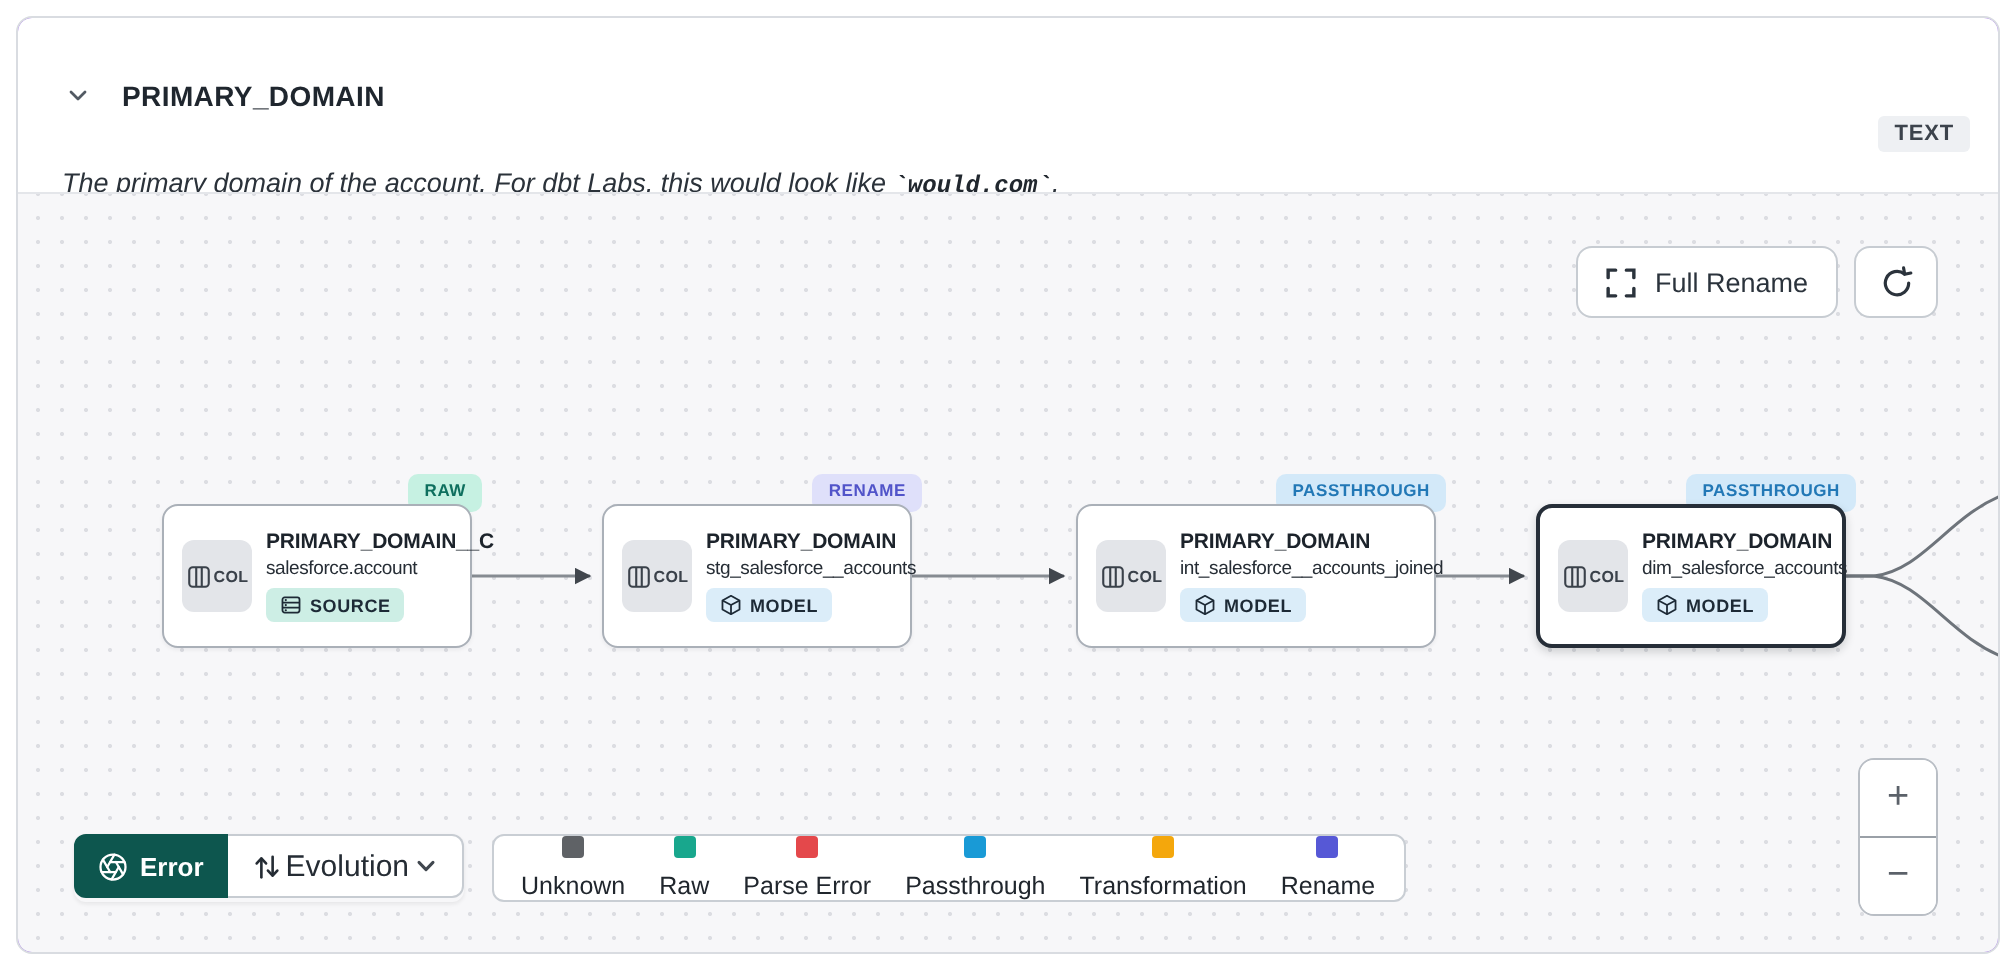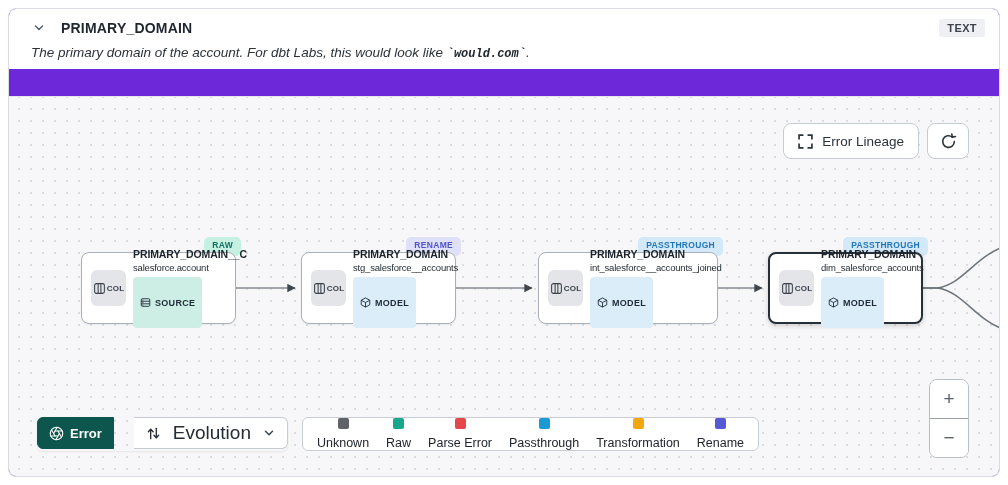--- a/index.html
+++ b/index.html
@@ -7,21 +7,21 @@
   .card{
     position:absolute; left:8px; top:8px; width:992px; height:469px;
     background:#6d28d9; border:1px solid #d9dce1; border-radius:8px; overflow:hidden;
   }
   
   .hdr{ padding:10px 14px 8px 22px; background:#fff; }
   .title-row{ display:flex; align-items:center; gap:14px; }
   .chev-btn{ background:none; border:none; cursor:pointer; display:flex; align-items:center; padding:2px; }
   .hdr-title{ font-size:14px; font-weight:700; color:#1f262e; letter-spacing:.2px; flex:0 0 auto; }
   .type-badge{ margin-left:auto; background:#eef0f3; color:#3c434c; font-size:11px; font-weight:600;
-    padding:3px 8px; border-radius:3px; letter-spacing:.4px; }
+    padding:3px 8px; border-radius:3px; letter-spacing:.4px;margin-top:39px; }
   .desc{ margin-top:8px; font-size:13.5px; font-style:italic; color:#2b323a; white-space:pre-wrap; }
   .desc code{ font-family:"Liberation Mono","DejaVu Sans Mono",monospace; font-weight:700; font-size:12px; color:#21272e; }
   .inherited{ margin-top:7px; font-size:13px; font-style:italic; color:#444c55; white-space:pre-wrap; }
   .inherited a{ color:#0d7468; text-decoration:underline; cursor:pointer; }
   
   .canvas{
     position:absolute; left:0; right:0; top:87px; bottom:0;
     background:#f7f7f9; border-top:1px solid #e4e6ea;
     background-image:radial-gradient(#dcdde2 1px, transparent 1.1px);
     background-size:12px 12px; background-position:4px 6px;
@@ -39,34 +39,34 @@
     border:1px solid #aab0b8; border-radius:8px; box-shadow:0 1px 2px rgba(20,25,30,.06);
     display:flex; align-items:center; gap:7px; padding:8px 8px 8px 9px; }
   .node-wrap.selected .node-box{ border:2px solid #262e38; box-shadow:0 2px 5px rgba(20,25,30,.18); }
   .col-chip{ flex:0 0 auto; width:35px; height:36px; background:#e3e5e9; border-radius:6px;
     display:flex; align-items:center; justify-content:center; gap:1px; }
   .col-chip span{ font-size:8px; font-weight:700; color:#3a414a; letter-spacing:.2px; }
   .node-main{ display:flex; flex-direction:column; gap:2px; min-width:0; }
   .node-title{ font-size:10.5px; font-weight:700; color:#1c232b; letter-spacing:-.1px; white-space:nowrap; }
   .node-subtitle{ font-size:9.5px; color:#262d35; letter-spacing:-.2px; white-space:nowrap; }
   .node-badge{ margin-top:2px; align-self:flex-start; display:inline-flex; align-items:center; gap:4px;
-    font-size:9px; font-weight:700; color:#1d2a36; padding:20px 7px; border-radius:4px; letter-spacing:.3px; }
+    font-size:9px; font-weight:700; color:#1d2a36; padding:3px 7px; border-radius:4px; letter-spacing:.3px; }
   
   .top-controls{ position:absolute; top:26px; right:30px; display:flex; gap:8px; z-index:2; }
   .btn{ background:#fff; border:1px solid #c7ccd2; border-radius:8px; cursor:pointer;
     display:flex; align-items:center; gap:9px; color:#2b333c; }
   .full-lineage{ height:36px; padding:0 14px; font-size:13.5px; font-weight:500; }
   .refresh{ height:36px; width:42px; justify-content:center; }
   
   .bottom-left{ position:absolute; left:28px; bottom:25px; display:flex; align-items:stretch; gap:14px; z-index:2; }
   .lens-group{ display:flex; border-radius:6px; box-shadow:0 1px 2px rgba(20,25,30,.08); }
   .lenses-btn{ background:#0d564e; color:#fff; border:1px solid #0d564e; border-radius:6px 0 0 6px;
     display:flex; align-items:center; gap:6px; padding:0 11px; height:32px; font-size:13px; font-weight:700; cursor:pointer; }
   .evolution-btn{ background:#fff; color:#252c34; border:1px solid #c7ccd2; border-left:none; border-radius:0 6px 6px 0;
-    display:flex; align-items:center; gap:12px; padding:0 12px; height:32px; font-size:19px; font-weight:500; cursor:pointer;margin-left:20px; }
+    display:flex; align-items:center; gap:2px; padding:0 12px; height:32px; font-size:15px; font-weight:500; cursor:pointer; }
   .legend{ background:#fff; border:1px solid #c9ced4; border-radius:6px; display:flex; align-items:center;
     gap:17px; padding:0 14px; height:34px; align-self:center; }
   .legend-item{ display:flex; align-items:center; gap:7px; font-size:12.5px; font-weight:500; color:#20262d;flex-direction:column; }
   .legend-swatch{ width:11px; height:11px; border-radius:2px; display:inline-block; }
   
   .zoom-stack{ position:absolute; right:30px; bottom:18px; width:40px; background:#fff;
     border:1px solid #b9bec5; border-radius:8px; overflow:hidden; display:flex; flex-direction:column; z-index:2; }
   .zoom-btn{ background:#fff; border:none; height:38px; font-size:19px; color:#5b6169; cursor:pointer;
     display:flex; align-items:center; justify-content:center; font-family:"Liberation Sans",sans-serif; }
   .zoom-divider{ height:1px; background:#9aa0a7; }
@@ -202,21 +202,21 @@
           </span>
         </div>
       </div>
     </div>
 
     <div class="top-controls">
       <button class="btn full-lineage">
         <svg width="15" height="15" viewBox="0 0 14 14">
             <path d="M1 4.5 V1 H4.5 M9.5 1 H13 V4.5 M13 9.5 V13 H9.5 M4.5 13 H1 V9.5" fill="none" stroke="#2b333c" stroke-width="1.6" stroke-linecap="round"></path>
           </svg>
-        <span>Error Lineage</span>
+        <span>Full Rename</span>
       </button>
       <button class="btn refresh">
         <svg width="17" height="17" viewBox="0 0 16 16">
             <path d="M13.5 8 A5.5 5.5 0 1 1 11.5 3.8" fill="none" stroke="#2b333c" stroke-width="1.5" stroke-linecap="round"></path>
             <polyline points="11.1,0.9 11.6,3.9 14.5,3.3" fill="none" stroke="#2b333c" stroke-width="1.5" stroke-linecap="round" stroke-linejoin="round"></polyline>
           </svg>
       </button>
     </div>
 
     <div class="bottom-left">

